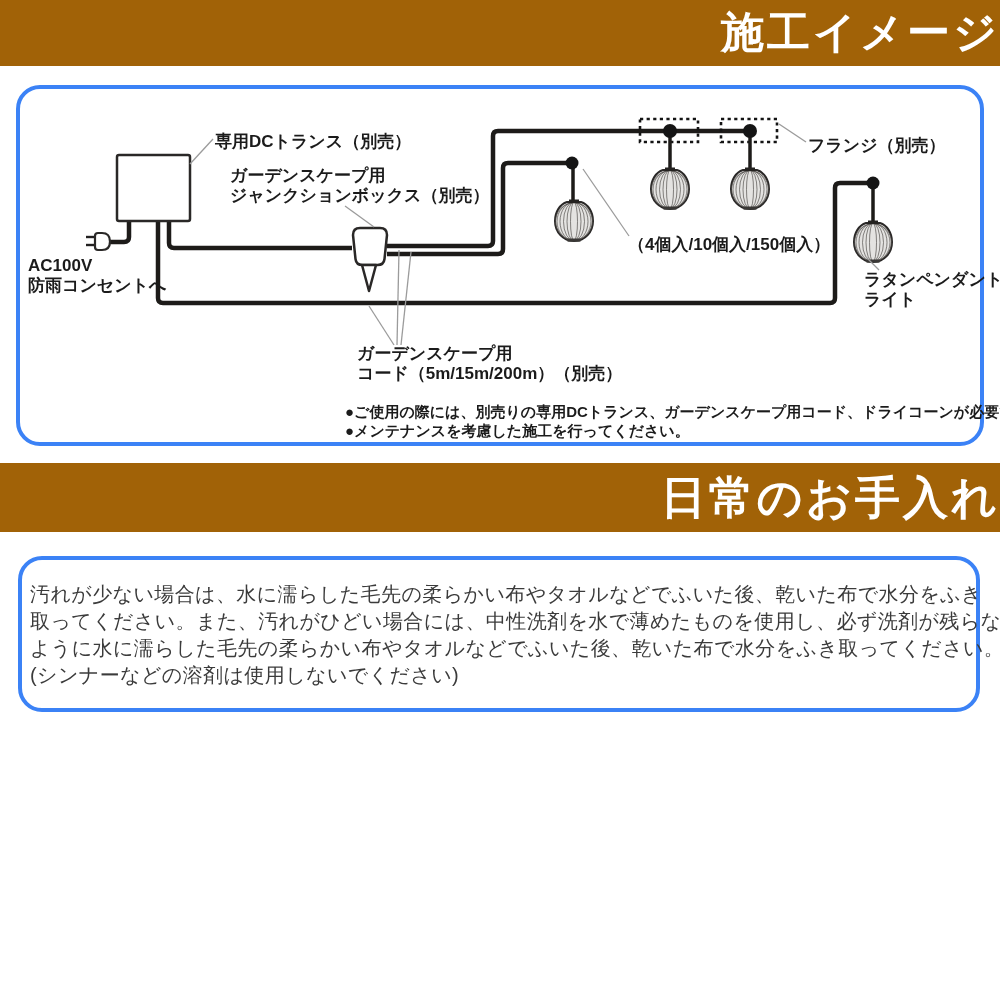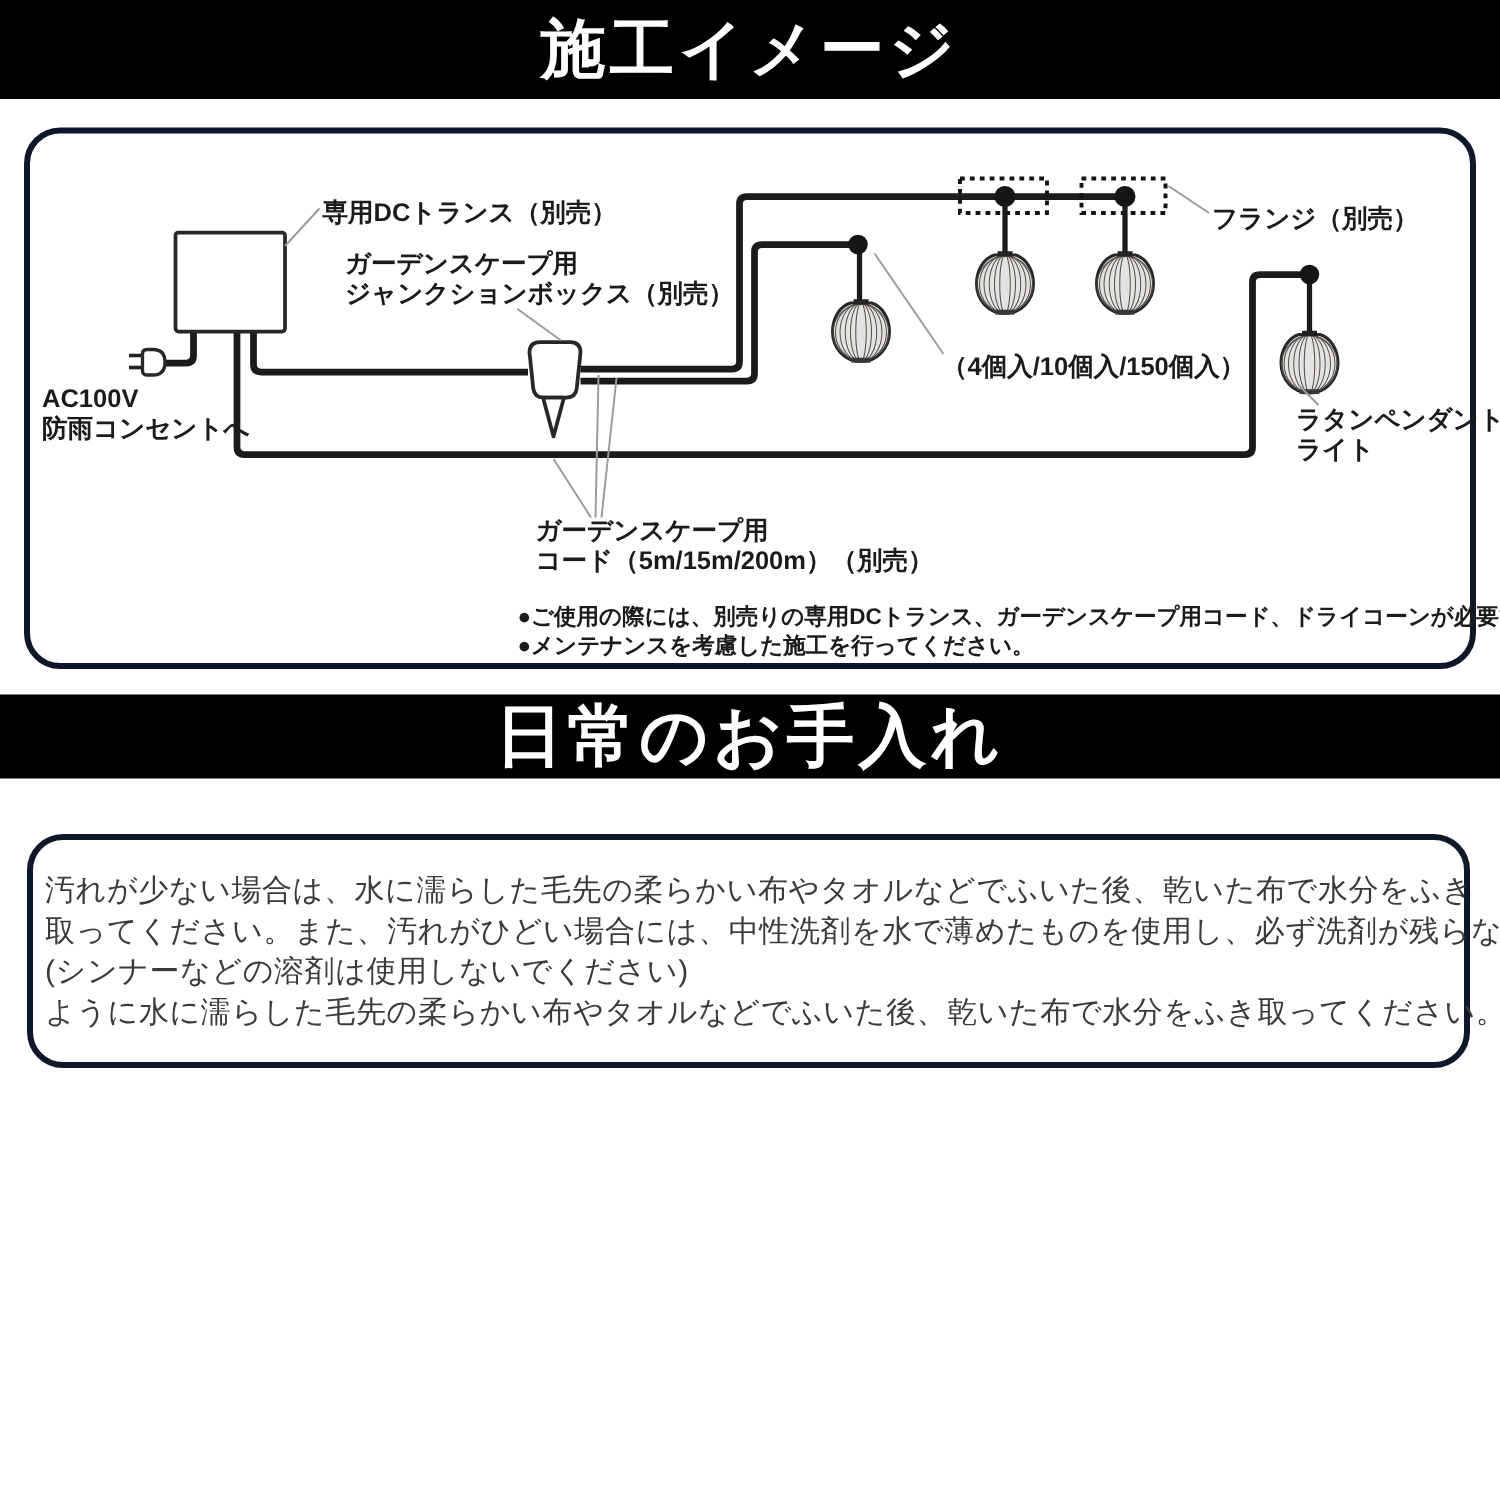--- a/index.html
+++ b/index.html
@@ -1,28 +1,28 @@
 <!DOCTYPE html>
 <html><head>
 <meta charset="utf-8">
 <style>
   html,body{margin:0;padding:0;background:#ffffff;}
   .page{
     position:relative;width:1000px;height:1000px;background:#ffffff;overflow:hidden;
     font-family:"Liberation Sans","DejaVu Sans",sans-serif;color:#1b1b1b;
   }
   .banner{
-    position:absolute;left:0;width:1000px;background:#000000;color:#ffffff;
-    display:flex;align-items:center;justify-content:center;
+    position:absolute;left:0;width:1000px;background:#a16207;color:#ffffff;
+    display:flex;align-items:center;justify-content:flex-end;
     font-weight:bold;letter-spacing:3px;
   }
   .banner.b1{top:0;height:66px;font-size:43px;}
-  .banner.b2{top:463px;height:56px;font-size:45px;}
+  .banner.b2{top:463px;height:69px;font-size:45px;}
   .panel{
-    position:absolute;border:4px solid #0f172a;border-radius:24px;background:#ffffff;
+    position:absolute;border:4px solid #3b82f6;border-radius:24px;background:#ffffff;
   }
   .panel.diagram{left:16px;top:85px;width:960px;height:353px;}
   .panel.care{left:18px;top:556px;width:954px;height:148px;}
   svg.overlay{position:absolute;left:0;top:0;}
   .lbl{
     position:absolute;font-size:17px;line-height:20px;font-weight:bold;color:#1b1b1b;white-space:nowrap;
   }
   .notes{
     position:absolute;left:345px;top:402px;font-size:15px;line-height:19px;font-weight:bold;white-space:nowrap;
   }
@@ -153,18 +153,18 @@
   </div>
 
   <div class="banner b2">
     <span>日常のお手入れ</span>
   </div>
 
   <div class="panel care">
     <div class="care-text">
       <div>汚れが少ない場合は、水に濡らした毛先の柔らかい布やタオルなどでふいた後、乾いた布で水分をふき</div>
       <div>取ってください。また、汚れがひどい場合には、中性洗剤を水で薄めたものを使用し、必ず洗剤が残らない</div>
+      <div>ように水に濡らした毛先の柔らかい布やタオルなどでふいた後、乾いた布で水分をふき取ってください。</div>
       <div>(シンナーなどの溶剤は使用しないでください)</div>
-      <div>ように水に濡らした毛先の柔らかい布やタオルなどでふいた後、乾いた布で水分をふき取ってください。</div>
     </div>
   </div>
 
 </div>
 
 </body></html>

